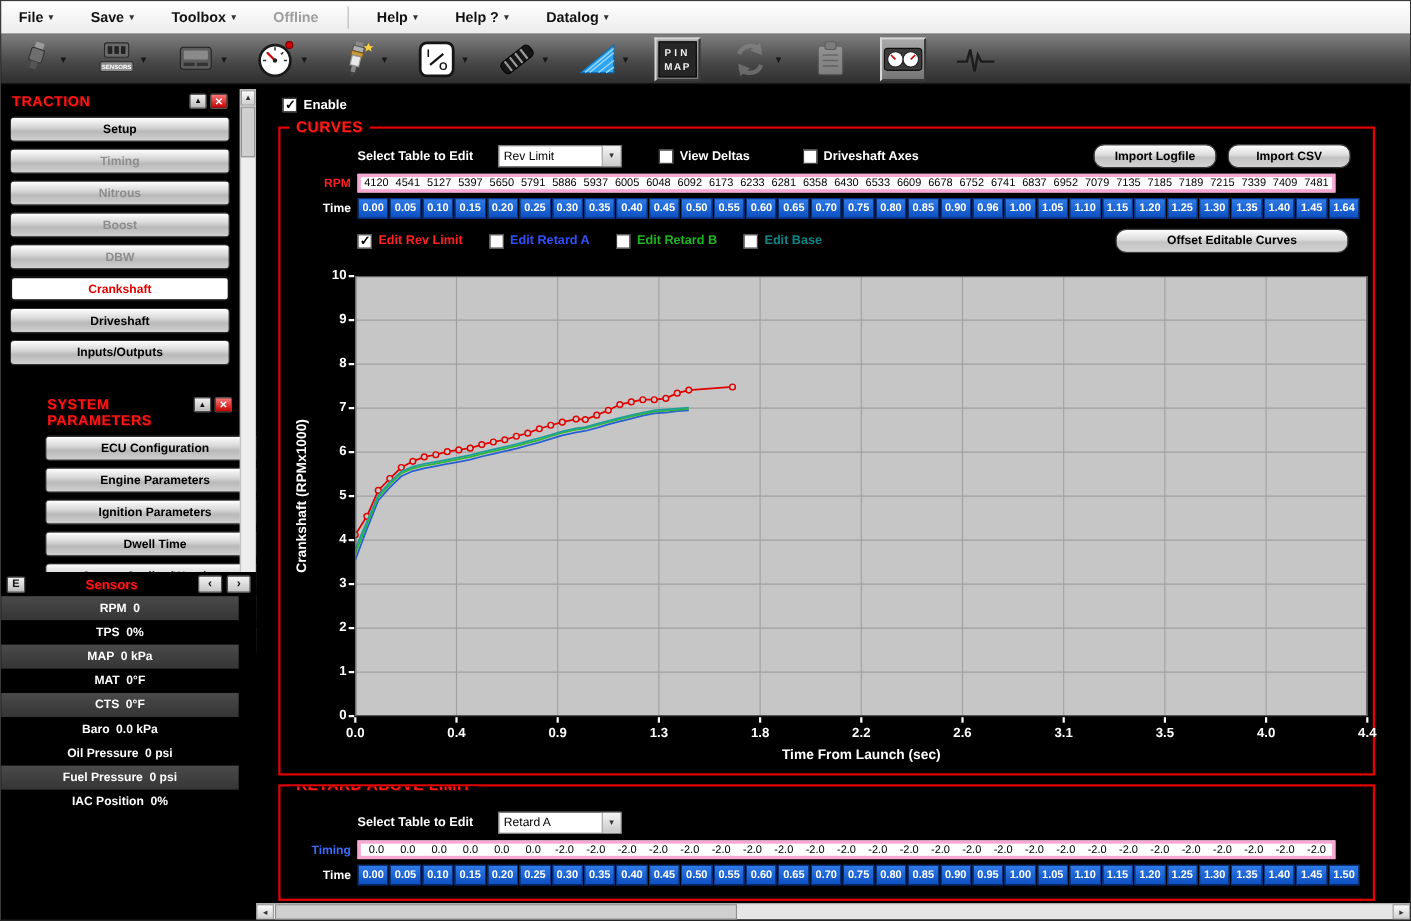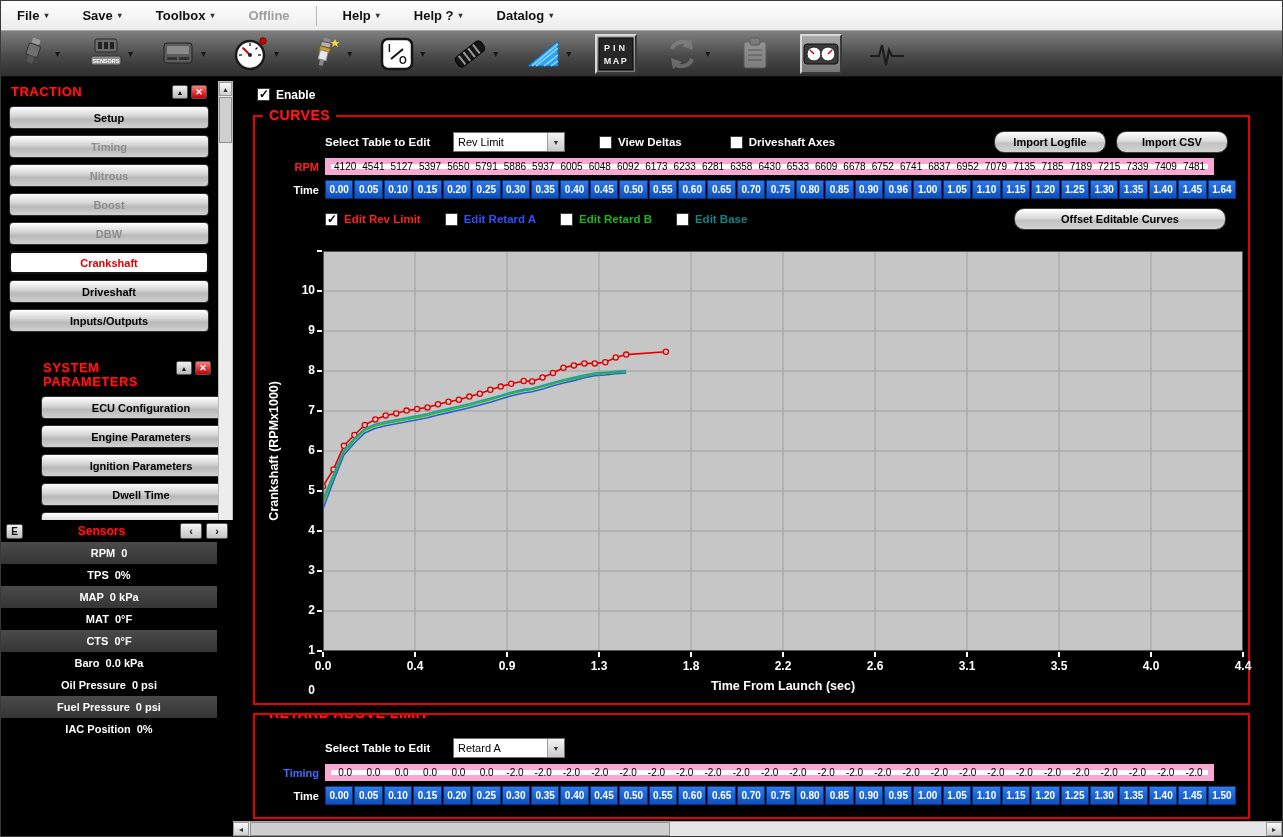--- a/index.html
+++ b/index.html
@@ -46,21 +46,21 @@
   .sens-head { height:22px; display:flex; align-items:center; gap:4px; padding:2px 5px; }
   .e-btn { width:17px; height:15px; background:linear-gradient(#f2f2f2,#bdbdbd); border:1px solid #555; border-radius:2px; font-size:10px; font-weight:bold; color:#111; display:flex; align-items:center; justify-content:center; }
   .sens-title { flex:1; text-align:center; color:#ff1515; font-weight:bold; font-size:12px; text-shadow:1px 1px 1px #5a0000; }
   .nav-btn { width:22px; height:16px; background:linear-gradient(#f5f5f5,#c4c4c4); border:1px solid #555; border-radius:2px; font-size:11px; font-weight:bold; color:#111; display:flex; align-items:center; justify-content:center; }
   .sens-row { height:22px; width:216px; display:flex; align-items:center; justify-content:center; gap:6px; font-size:11px; font-weight:bold; color:#fff; }
   .sens-row.even { background:linear-gradient(#4a4a4a,#353535); }
   .sens-row.odd { background:#000; }
 
   
   .main { position:absolute; left:232px; top:76px; right:0; bottom:0; background:#000; }
-  .enable-row { position:absolute; left:24px; top:11px; display:flex; align-items:flex-start; gap:6px; color:#fff; font-weight:bold; font-size:12px; }
+  .enable-row { position:absolute; left:24px; top:11px; display:flex; align-items:center; gap:6px; color:#fff; font-weight:bold; font-size:12px; }
 
   .cb { width:13px; height:13px; background:#fff; border:1px solid #3a3a3a; display:inline-block; position:relative; flex:none; }
   .cb.checked::after { content:"✓"; position:absolute; left:1px; top:-2px; font-size:12px; font-weight:bold; color:#000; }
 
   .section { position:absolute; left:20px; width:997px; background:#000; border:2px solid #e60000; }
   .section-title { position:absolute; top:-10px; left:8px; background:#000; padding:0 6px; color:#ff1a1a; font-weight:bold; font-size:14px; letter-spacing:.5px; text-shadow:1px 1px 1px #550000; }
   .curves-section { top:38px; height:590px; }
   .retard-section { top:636px; height:106px; overflow:hidden; }
 
   .crow1 { display:flex; align-items:center; margin:14px 20px 0 70px; height:22px; }
@@ -71,39 +71,39 @@
   .wcb .wlab { color:#fff; font-weight:bold; font-size:11.5px; }
   .spacer { flex:1; }
   .btn { background:linear-gradient(#ffffff,#dcdcdc 45%,#c3c3c3 55%,#d2d2d2); border:1px solid #3c3c3c; border-radius:10px; font-weight:bold; font-size:11px; color:#000; display:flex; align-items:center; justify-content:center; box-shadow:0 1px 2px rgba(0,0,0,.7); }
   .btn.imp { width:112px; height:22px; margin-left:10px; }
 
   .trow { display:flex; align-items:center; margin:5px 8px 0 8px; }
   .rowlabel { width:56px; text-align:right; margin-right:6px; font-size:11px; font-weight:bold; }
   .rowlabel.rpm { color:#ff2020; }
   .rowlabel.time { color:#fff; }
   .rowlabel.timing { color:#3b6cff; }
-  .strip { flex:1; background:#fff; border:6px solid #f9a8d4; display:flex; align-items:center; height:17px; margin-right:26px; }
+  .strip { flex:1; background:#fff; border:3px solid #f9a8d4; display:flex; align-items:center; height:17px; margin-right:26px; }
   .strip span { flex:1; text-align:center; font-size:10px; color:#000; }
   .cells { flex:1; display:flex; gap:1px; height:19px; margin-right:4px; }
   .cells span { flex:1; background:linear-gradient(#2f7be8,#0d4fc0); border:1px solid #0a3586; color:#fff; font-size:10px; font-weight:bold; display:flex; align-items:center; justify-content:center; }
 
   .crow2 { position:relative; display:flex; align-items:center; margin:9px 20px 0 70px; height:22px; }
   .toggles { display:flex; align-items:center; gap:24px; }
   .toggle { display:flex; align-items:center; gap:6px; }
   .toggle .tlabel { font-weight:bold; font-size:11.5px; }
   .btn.offset { position:absolute; right:2px; top:0; width:212px; height:22px; }
 
   
   .chart { position:absolute; left:0; top:126px; right:0; bottom:0; }
   .plot { position:absolute; left:68px; top:8px; width:920px; height:400px; background:#c6c6c6; }
   .plot svg { display:block; }
   .y-axis-title { position:absolute; left:10px; top:8px; height:400px; width:18px; display:flex; align-items:center; justify-content:center; }
   .y-axis-title span { writing-mode:vertical-rl; transform:rotate(180deg); color:#fff; font-weight:bold; font-size:12.5px; }
   .x-axis-title { position:absolute; left:68px; top:436px; width:920px; text-align:center; color:#fff; font-weight:bold; font-size:12.5px; }
-  .ytick { position:absolute; left:26px; width:34px; text-align:right; color:#fff; font-weight:bold; font-size:12px;margin-top:40px; }
+  .ytick { position:absolute; left:26px; width:34px; text-align:right; color:#fff; font-weight:bold; font-size:12px; }
   .ytickmark { position:absolute; left:62px; width:5px; height:2px; background:#fff; }
   .xtick { position:absolute; top:416px; width:44px; text-align:center; color:#fff; font-weight:bold; font-size:12px; }
   .xtickmark { position:absolute; top:409px; width:2px; height:5px; background:#fff; }
 
   
   .hscroll { position:absolute; left:0; right:0; bottom:0; height:15px; background:#e6e6e6; border-top:1px solid #aaa; }
   .hscroll .sb-btn { position:absolute; top:0; width:16px; height:14px; background:linear-gradient(#fafafa,#cfcfcf); border:1px solid #9a9a9a; font-size:8px; color:#333; display:flex; align-items:center; justify-content:center; }
   .hscroll .left { left:0; } .hscroll .right { right:0; }
   .hscroll .thumb { position:absolute; left:17px; top:0; width:420px; height:14px; background:#cfcfcf; border:1px solid #909090; }
 </style>

